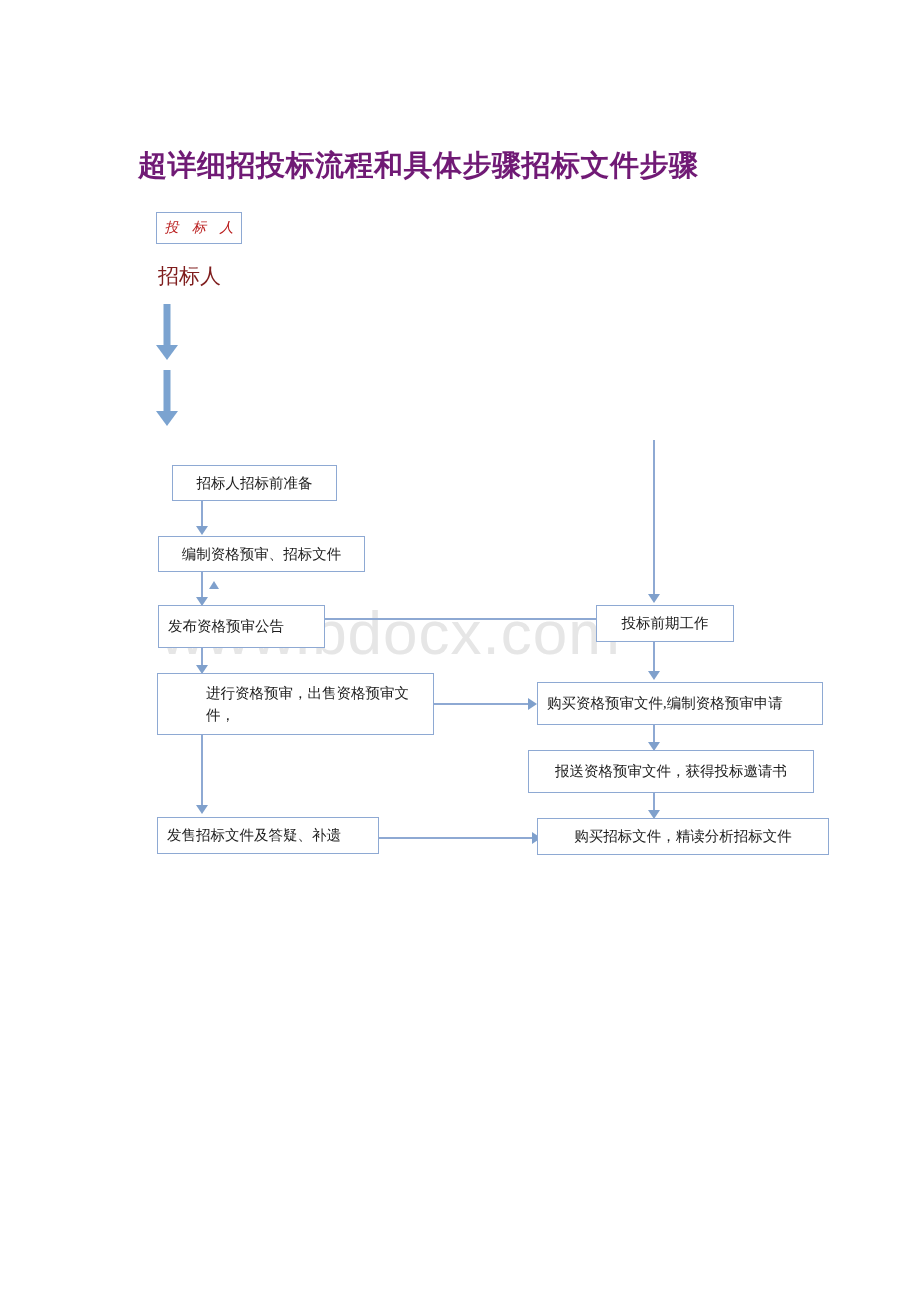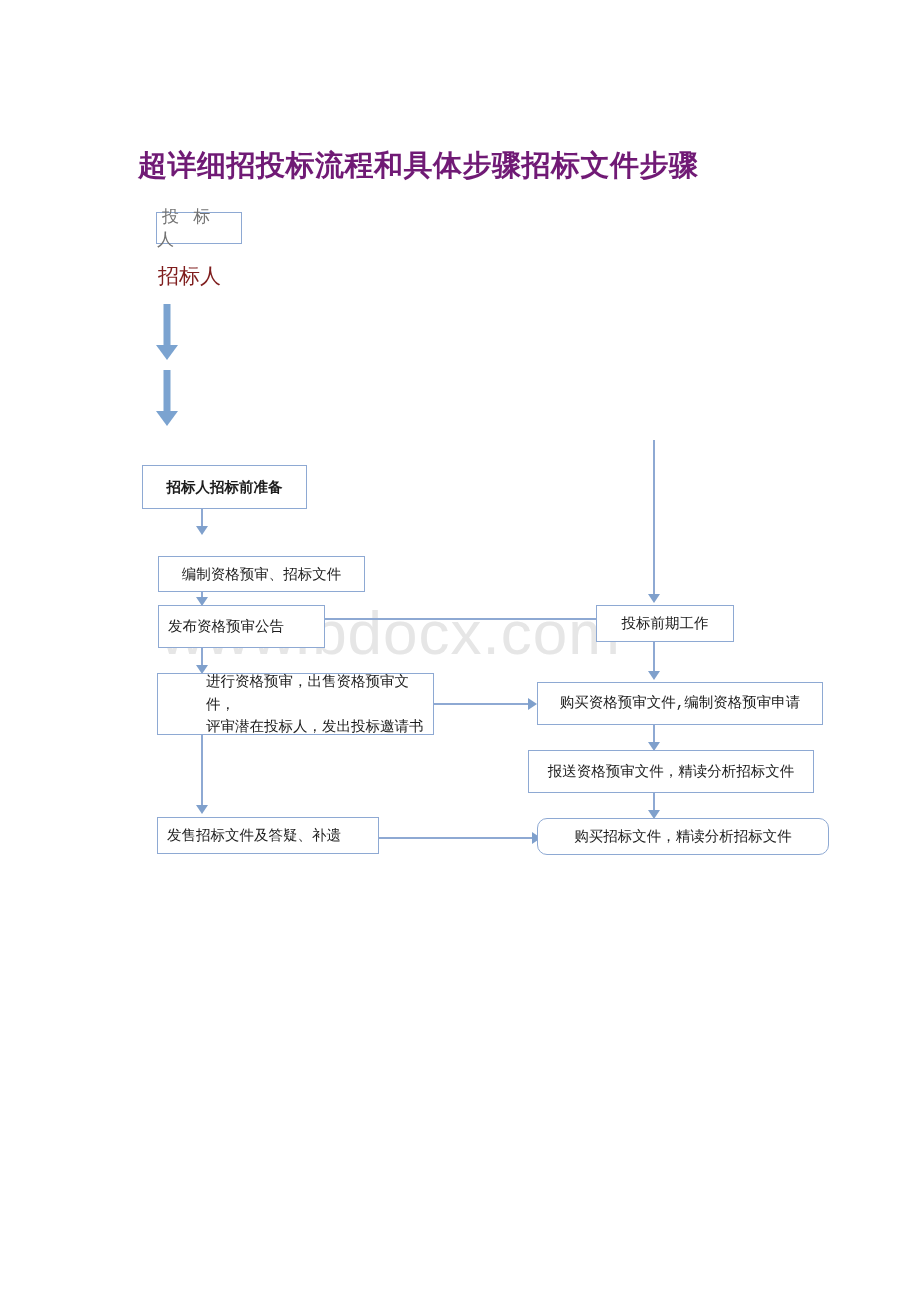--- a/index.html
+++ b/index.html
@@ -70,28 +70,29 @@
   .flowbox .txt { display: block; width: 100%; }
   .flowbox .txt .l2 { display: block; }
 
   
   .tag-box {
     position: absolute;
     box-sizing: border-box;
     border: 1.4px solid #8ea9d3;
     background: #ffffff;
     font-family: "Liberation Serif", "DejaVu Serif", serif;
-    font-size: 17px;
+    font-size: 14px;
     letter-spacing: 5px;
     text-indent: 5px;
-    color: #737373;
+    color: #b91c1c;
     display: flex;
     align-items: center;
     justify-content: center;
     z-index: 3;
+    font-style: italic;
   }
 
   
   .plain-label {
     position: absolute;
     font-family: "Liberation Serif", "DejaVu Serif", serif;
     font-size: 21px;
     color: #7f1d1d;
     white-space: nowrap;
     z-index: 3;
@@ -168,28 +169,28 @@
   </div>
 
   <div class="fat-arrow" style="left:156px; top:370px; width:22px; height:56px;">
     <div class="shaft" style="height:42px;"></div>
     <div class="head" style="top:41px;"></div>
   </div>
 
   <div class="conn v" style="left:653px; top:440px; height:156px;"></div>
   <div class="arrowhead down" style="left:648px; top:594px;"></div>
 
-  <div class="flowbox center" style="left:142px; top:465px; width:165px; height:44px;font-weight:bold;">
+  <div class="flowbox center" style="left:172px; top:465px; width:165px; height:36px;">
     <span class="txt" style="text-align:center;">招标人招标前准备</span>
   </div>
 
   <div class="conn v" style="left:201px; top:501px; height:27px;"></div>
   <div class="arrowhead down" style="left:196px; top:526px;"></div>
 
-  <div class="flowbox center" style="left:158px; top:536px; width:207px; height:36px;margin-top:20px;">
+  <div class="flowbox center" style="left:158px; top:536px; width:207px; height:36px;">
     <span class="txt" style="text-align:center;">编制资格预审、招标文件</span>
   </div>
 
   <div class="conn v" style="left:201px; top:572px; height:27px;"></div>
   <div class="arrowhead down" style="left:196px; top:597px;"></div>
 
   <div class="arrowhead up" style="left:209px; top:581px; border-left-width:5px; border-right-width:5px; border-bottom-width:8px;"></div>
 
   <div class="flowbox" style="left:158px; top:605px; width:167px; height:43px;">
     <span class="txt">发布资格预审公告</span>
@@ -197,21 +198,20 @@
 
   <div class="conn h" style="left:325px; top:618px; width:299px;"></div>
   <div class="arrowhead right" style="left:622px; top:613px;"></div>
 
   <div class="conn v" style="left:201px; top:648px; height:19px;"></div>
   <div class="arrowhead down" style="left:196px; top:665px;"></div>
 
   <div class="flowbox two-line" style="left:157px; top:673px; width:277px; height:62px;">
     <span class="txt">
       <span class="l1">进行资格预审，出售资格预审文件，</span>
-      <span class="l2">评审潜在投标人，发出投标邀请书</span>
     </span>
   </div>
 
   <div class="conn h" style="left:434px; top:703px; width:96px;"></div>
   <div class="arrowhead right" style="left:528px; top:698px;"></div>
 
   <div class="conn v" style="left:201px; top:735px; height:72px;"></div>
   <div class="arrowhead down" style="left:196px; top:805px;"></div>
 
   <div class="flowbox" style="left:157px; top:817px; width:222px; height:37px;">
@@ -222,30 +222,30 @@
   <div class="arrowhead right" style="left:532px; top:832px;"></div>
 
   <div class="flowbox center" style="left:596px; top:605px; width:138px; height:37px;">
     <span class="txt" style="text-align:center;">投标前期工作</span>
   </div>
 
   <div class="conn v" style="left:653px; top:642px; height:31px;"></div>
   <div class="arrowhead down" style="left:648px; top:671px;"></div>
 
   <div class="flowbox center" style="left:537px; top:682px; width:286px; height:43px;">
-    <span class="txt" style="text-align:center;font-family:Liberation Mono, monospace;">购买资格预审文件,编制资格预审申请</span>
+    <span class="txt" style="text-align:left;">购买资格预审文件,编制资格预审申请</span>
   </div>
 
   <div class="conn v" style="left:653px; top:725px; height:19px;"></div>
   <div class="arrowhead down" style="left:648px; top:742px;"></div>
 
   <div class="flowbox center" style="left:528px; top:750px; width:286px; height:43px;">
-    <span class="txt" style="text-align:center;">报送资格预审文件，精读分析招标文件</span>
+    <span class="txt" style="text-align:center;">报送资格预审文件，获得投标邀请书</span>
   </div>
 
   <div class="conn v" style="left:653px; top:793px; height:19px;"></div>
   <div class="arrowhead down" style="left:648px; top:810px;"></div>
 
-  <div class="flowbox center" style="left:537px; top:818px; width:292px; height:37px;border-radius:10px;">
+  <div class="flowbox center" style="left:537px; top:818px; width:292px; height:37px;">
     <span class="txt" style="text-align:center;">购买招标文件，精读分析招标文件</span>
   </div>
 
 </div>
 
 </body></html>

